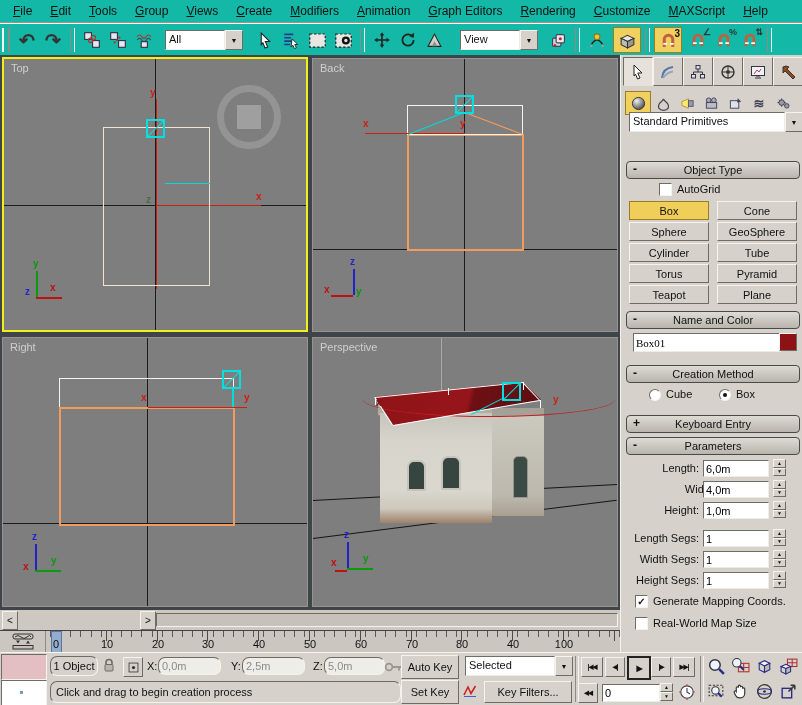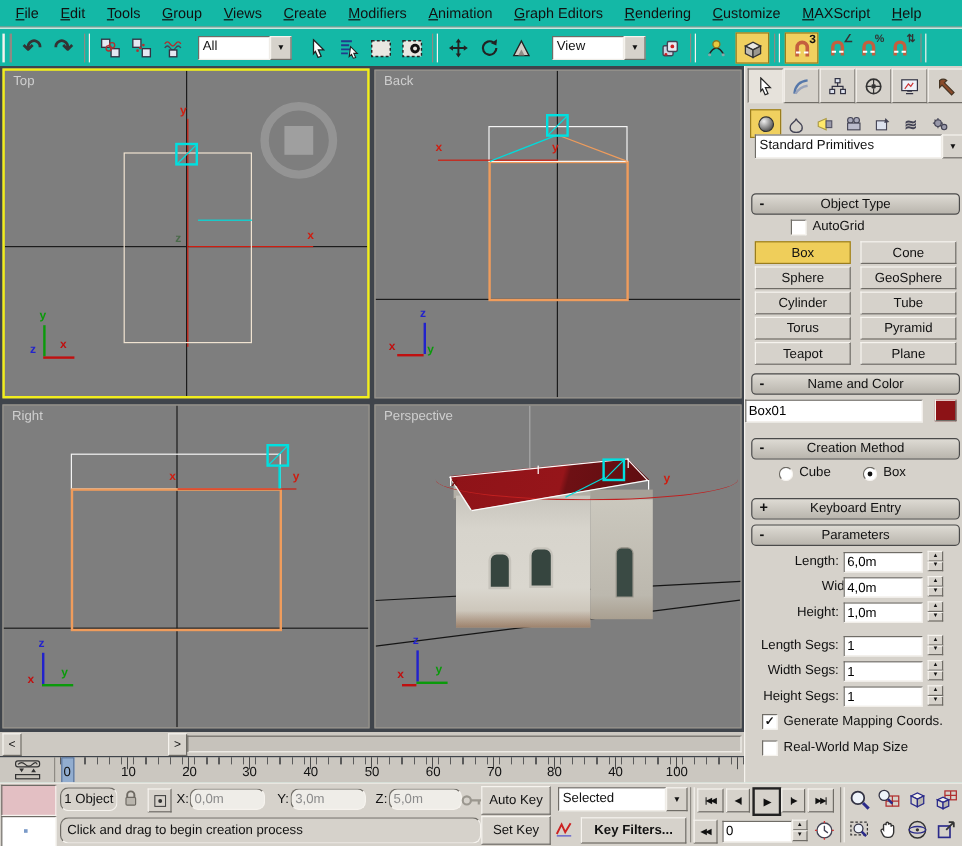--- a/index.html
+++ b/index.html
@@ -489,21 +489,21 @@
     <div class="obtn raised" style="left:96px;top:188px;">Tube</div>
     <div class="obtn raised" style="left:8px;top:209px;">Torus</div>
     <div class="obtn raised" style="left:96px;top:209px;">Pyramid</div>
     <div class="obtn raised" style="left:8px;top:230px;">Teapot</div>
     <div class="obtn raised" style="left:96px;top:230px;">Plane</div>
 
     <div class="rhead" style="top:256px;">
       <span class="rsign">-</span>
       <span>Name and Color</span>
     </div>
-    <input class="pfield fieldw" style="left: 0; top: 278px; width: 142px; height: 15px;" value="Box01">
+    <input class="pfield fieldw" style="left: 12px; top: 278px; width: 142px; height: 15px; font-family: Liberation Serif, serif;" value="Box01">
     <div class="abs raised" style="left:158px;top:278px;width:16px;height:16px;background:#8c1216;"></div>
 
     <div class="rhead" style="top:310px;">
       <span class="rsign">-</span>
       <span>Creation Method</span>
     </div>
     <div class="radio" style="left:28px;top:334px;"></div>
     <span class="cblabel" style="left:45px;top:333px;">Cube</span>
     <div class="radio sel" style="left:98px;top:334px;"></div>
     <span class="cblabel" style="left:115px;top:333px;">Box</span>
@@ -576,21 +576,21 @@
     </div>
     <div class="abs raised" style="left:123px;top:4px;width:18px;height:18px;display:flex;align-items:center;justify-content:center;">
       <svg width="13" height="13" viewBox="0 0 16 16">
           <rect x="2.5" y="2.5" width="11" height="11" fill="#d6d2cb" stroke="#333"></rect>
           <circle cx="8" cy="8" r="2" fill="#333"></circle>
         </svg>
     </div>
     <span class="abs" style="left:147px;top:7px;">X:</span>
     <div class="abs sunken sbox graytxt" style="left:158px;top:4px;width:58px;height:16px;background:#efede8;padding-left:3px;">0,0m</div>
     <span class="abs" style="left:231px;top:7px;">Y:</span>
-    <div class="abs sunken sbox graytxt" style="left:242px;top:4px;width:58px;height:16px;background:#efede8;padding-left:3px;">3,0m</div>
+    <div class="abs sunken sbox graytxt" style="left:242px;top:4px;width:58px;height:16px;background:#efede8;padding-left:3px;">2,5m</div>
     <span class="abs" style="left:313px;top:7px;">Z:</span>
     <div class="abs sunken sbox graytxt" style="left:324px;top:4px;width:56px;height:16px;background:#efede8;padding-left:3px;">5,0m</div>
     <div class="abs" style="left:384px;top:8px;">
       <svg width="22" height="12" viewBox="0 0 22 12">
           <circle cx="5" cy="6" r="3.4" fill="none" stroke="#9b978f" stroke-width="1.8"></circle>
           <path d="M8.5 6 h11 M15 6 v3.5 M18.5 6 v3.5" stroke="#9b978f" stroke-width="1.8" fill="none"></path>
         </svg>
     </div>
 
     <div class="abs sunken sbox" style="left:50px;top:28px;width:344px;height:20px;padding-left:5px;background:#d6d2cb;">Click and drag to begin creation process</div>
@@ -600,21 +600,21 @@
     <div class="dd abs" style="left:461px;top:3px;width:108px;">
       <div class="ddtxt fieldw" style="flex:1;">Selected</div>
       <div class="ddbtn raised">▼</div>
     </div>
     <div class="abs" style="left:461px;top:28px;width:18px;height:20px;display:flex;align-items:center;justify-content:center;">
       <svg width="16" height="16" viewBox="0 0 16 16">
           <path d="M2 12 L6 4 L9 10.5 L13.5 3" fill="none" stroke="#c22" stroke-width="1.6"></path>
           <path d="M2 13.5 h12" stroke="#55c"></path>
         </svg>
     </div>
-    <div class="abs raised btn" style="left:484px;top:28px;width:86px;height:20px;font-weight:bold;">Key Filters...</div>
+    <div class="abs raised btn" style="left:484px;top:28px;width:86px;height:20px;">Key Filters...</div>
 
     <div class="vsep" style="left:575px;"></div>
     <div class="pb raised" style="left:581px;top:4px;">|◀◀</div>
     <div class="pb raised" style="left:605px;top:4px;width:18px;">◀|</div>
     <div class="pb raised" style="left:627px;top:3px;width:20px;height:20px;border:2px solid #222;font-size:8px;">▶</div>
     <div class="pb raised" style="left:651px;top:4px;width:18px;">|▶</div>
     <div class="pb raised" style="left:673px;top:4px;">▶▶|</div>
 
     <div class="pb raised" style="left:578px;top:30px;width:18px;">◀◀</div>
     <input class="pfield fieldw" style="position: absolute; left: 602px; top: 31px; width: 52px; height: 14px;" value="0">

